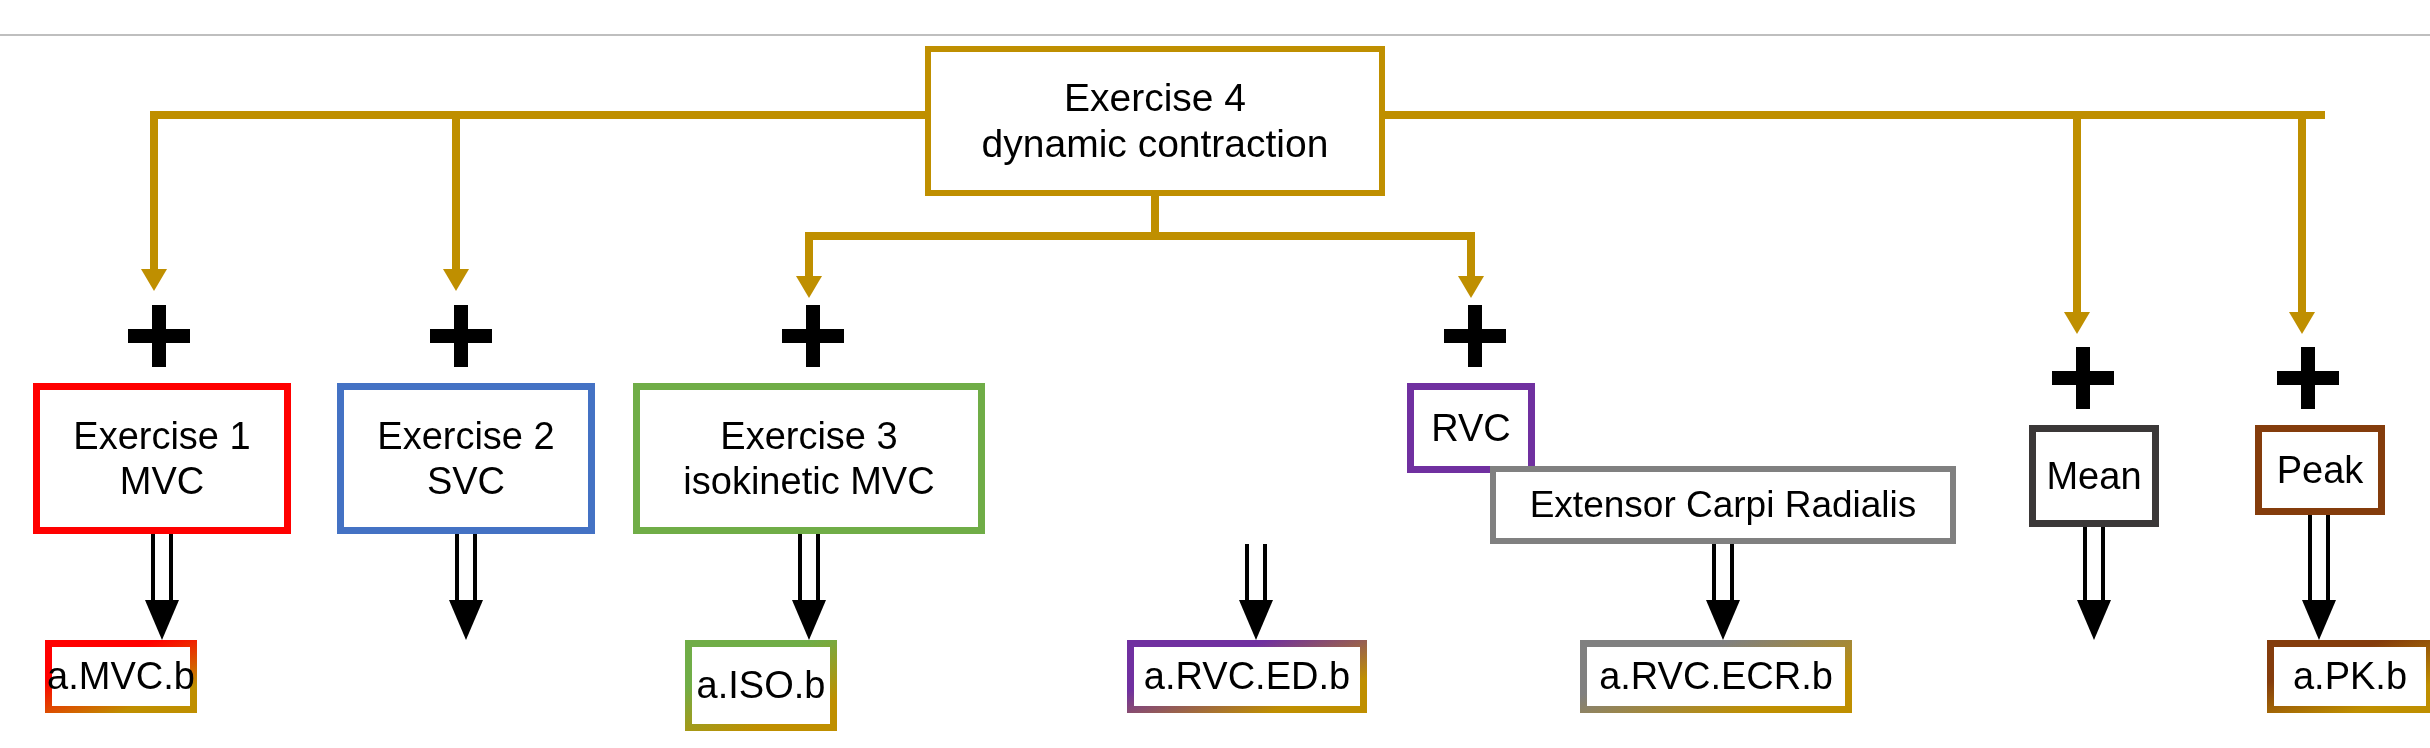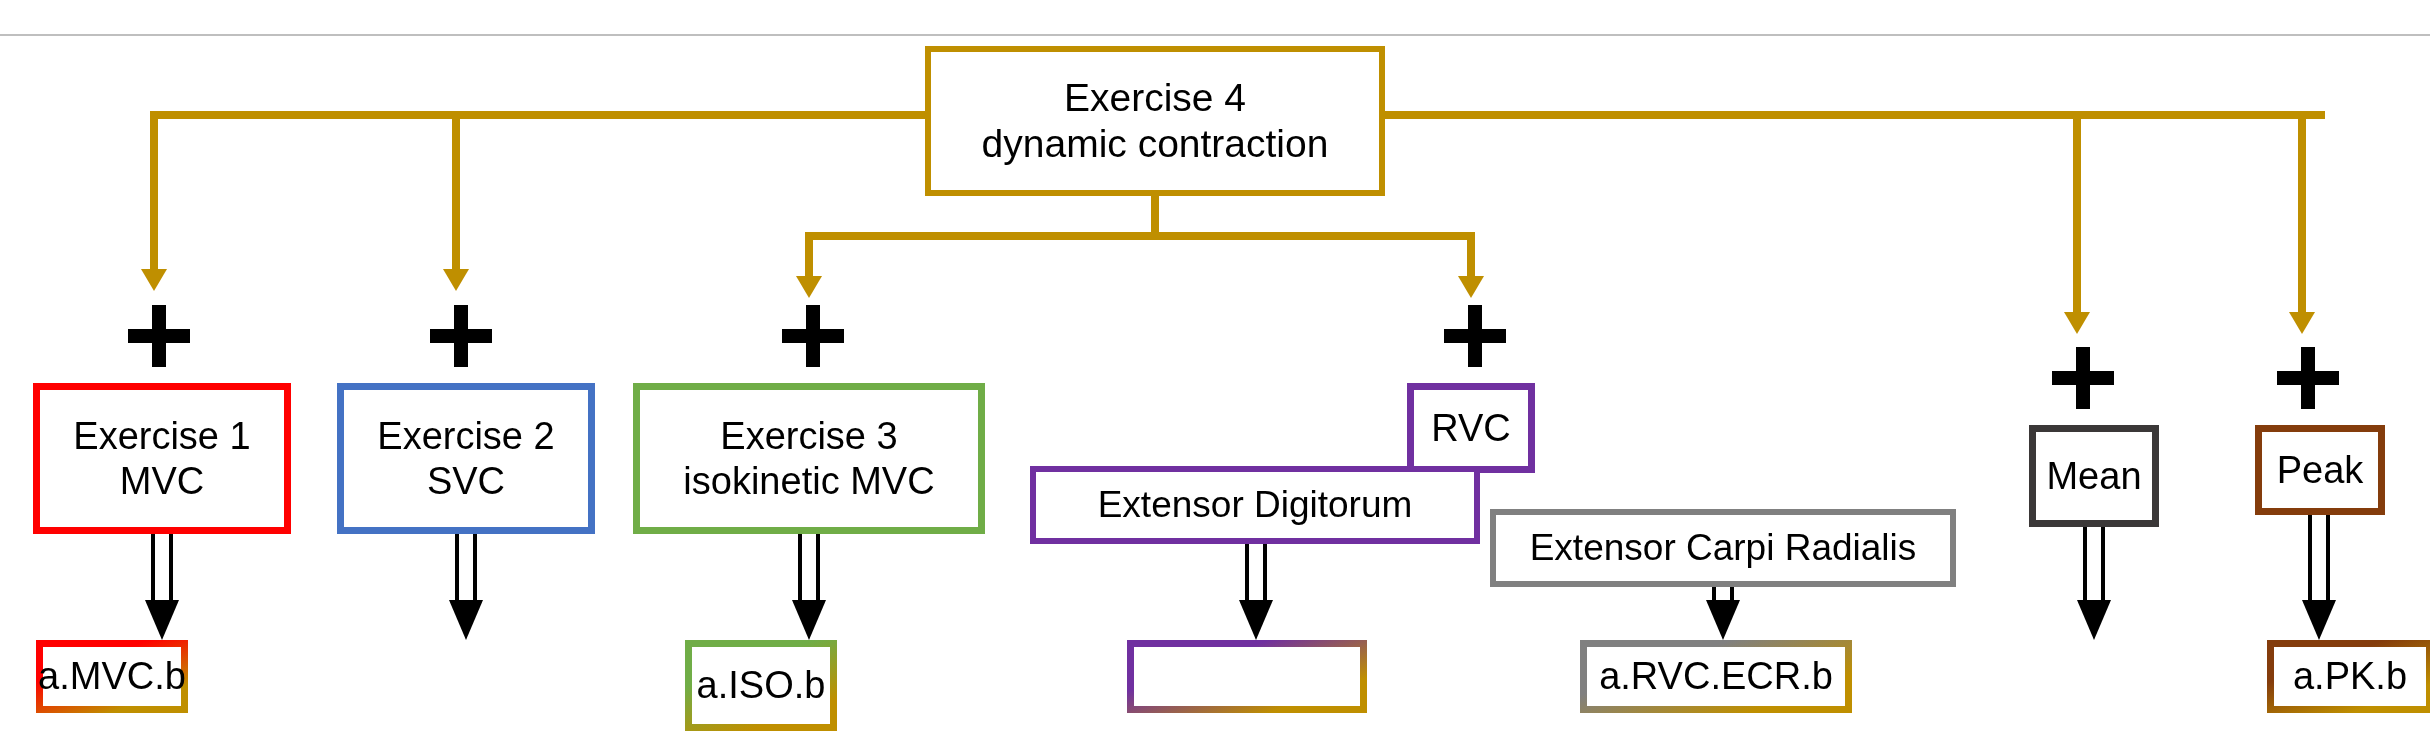--- a/index.html
+++ b/index.html
@@ -207,25 +207,22 @@
   </div>
 
   <div class="node lvl2" style="left:2029px; top:425px; width:130px; height:102px; border-color:#3b3838;">
     <span>Mean</span>
   </div>
 
   <div class="node lvl2" style="left:2255px; top:425px; width:130px; height:90px; border-color:#843c0c;">
     <span>Peak</span>
   </div>
 
-  <div class="node lvl3" style="left:1030px; top:466px; width:450px; height:78px; border-color:#7030a0;">
-    <span>Extensor Digitorum</span>
-  </div>
-
-  <div class="node lvl3" style="left:1490px; top:466px; width:466px; height:78px; border-color:#808080;margin-top:43px;">
+
+  <div class="node lvl3" style="left:1490px; top:466px; width:466px; height:78px; border-color:#808080;">
     <span>Extensor Carpi Radialis</span>
   </div>
 
   <div class="dbl-arrow" style="left:151px; top:534px; width:22px; height:106px;">
     <span class="ln l" style="height:70px;"></span>
     <span class="ln r" style="height:70px;"></span>
     <span class="head"></span>
   </div>
   <div class="dbl-arrow" style="left:455px; top:534px; width:22px; height:106px;">
     <span class="ln l" style="height:70px;"></span>
@@ -251,33 +248,34 @@
     <span class="ln l" style="height:89px;"></span>
     <span class="ln r" style="height:89px;"></span>
     <span class="head"></span>
   </div>
   <div class="dbl-arrow" style="left:2308px; top:515px; width:22px; height:125px;">
     <span class="ln l" style="height:89px;"></span>
     <span class="ln r" style="height:89px;"></span>
     <span class="head"></span>
   </div>
 
-  <div class="node out" style="left:36px; top:640px; width:152px; height:73px; background:linear-gradient(160deg,#ff0000 0%,#ff0000 32%,#bf8f00 78%,#bf8f00 100%);">
+  <div class="node out" style="left:45px; top:640px; width:152px; height:73px; background:linear-gradient(160deg,#ff0000 0%,#ff0000 32%,#bf8f00 78%,#bf8f00 100%);">
     <span class="inner"></span>
     <span class="label">a.MVC.b</span>
   </div>
 
 
   <div class="node out" style="left:685px; top:640px; width:152px; height:91px; background:linear-gradient(160deg,#70ad47 0%,#70ad47 32%,#bf8f00 78%,#bf8f00 100%);">
     <span class="inner"></span>
     <span class="label">a.ISO.b</span>
   </div>
 
   <div class="node out" style="left:1127px; top:640px; width:240px; height:73px; background:linear-gradient(160deg,#7030a0 0%,#7030a0 32%,#bf8f00 78%,#bf8f00 100%);">
     <span class="inner"></span>
+    <span class="label">a.RVC.ED.b</span>
   </div>
 
   <div class="node out" style="left:1580px; top:640px; width:272px; height:73px; background:linear-gradient(160deg,#808080 0%,#808080 32%,#bf8f00 78%,#bf8f00 100%);">
     <span class="inner"></span>
     <span class="label">a.RVC.ECR.b</span>
   </div>
 
 
   <div class="node out" style="left:2245px; top:640px; width:166px; height:73px; background:linear-gradient(160deg,#843c0c 0%,#843c0c 32%,#bf8f00 78%,#bf8f00 100%);margin-left:22px;">
     <span class="inner"></span>

